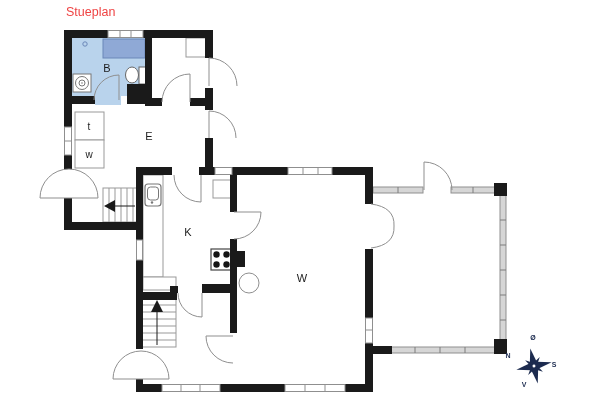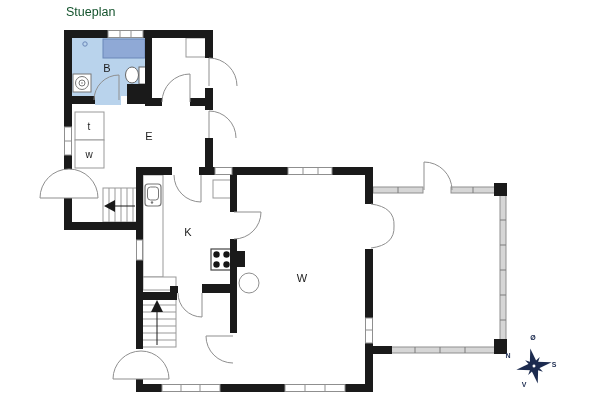--- a/index.html
+++ b/index.html
@@ -1,18 +1,18 @@
 <!DOCTYPE html>
 <html style="--wall: #1a1a1a; --outline: #8f8f8f; --bath-floor: #b9d3ec; --bath-fixture: #8fa9d6; --bath-fixture-edge: #6b87b8; --glass-wall: #d6d6d6; --compass: #1c2b4f;"><head>
 <meta charset="utf-8">
 <style>
   html,body{margin:0;padding:0;background:#fff;}
   .canvas{position:relative;width:600px;height:400px;background:#fff;overflow:hidden;
           font-family:"Liberation Sans", sans-serif;}
-  .title{position:absolute;left:66px;top:5px;font-size:12.5px;color:#14532d;}
+  .title{position:absolute;left:66px;top:5px;font-size:12.5px;color:#ef4444;}
   svg{position:absolute;left:0;top:0;}
   .room-label{position:absolute;font-size:11px;color:#1c1c1c;transform:translate(-50%,-50%);}
   .room-label.small{font-size:10px;}
   .compass-label{position:absolute;font-size:7px;font-weight:bold;color:var(--compass,#1c2b4f);
                  transform:translate(-50%,-50%);}
 </style>
 </head>
 <body>
 
 <div class="canvas">

